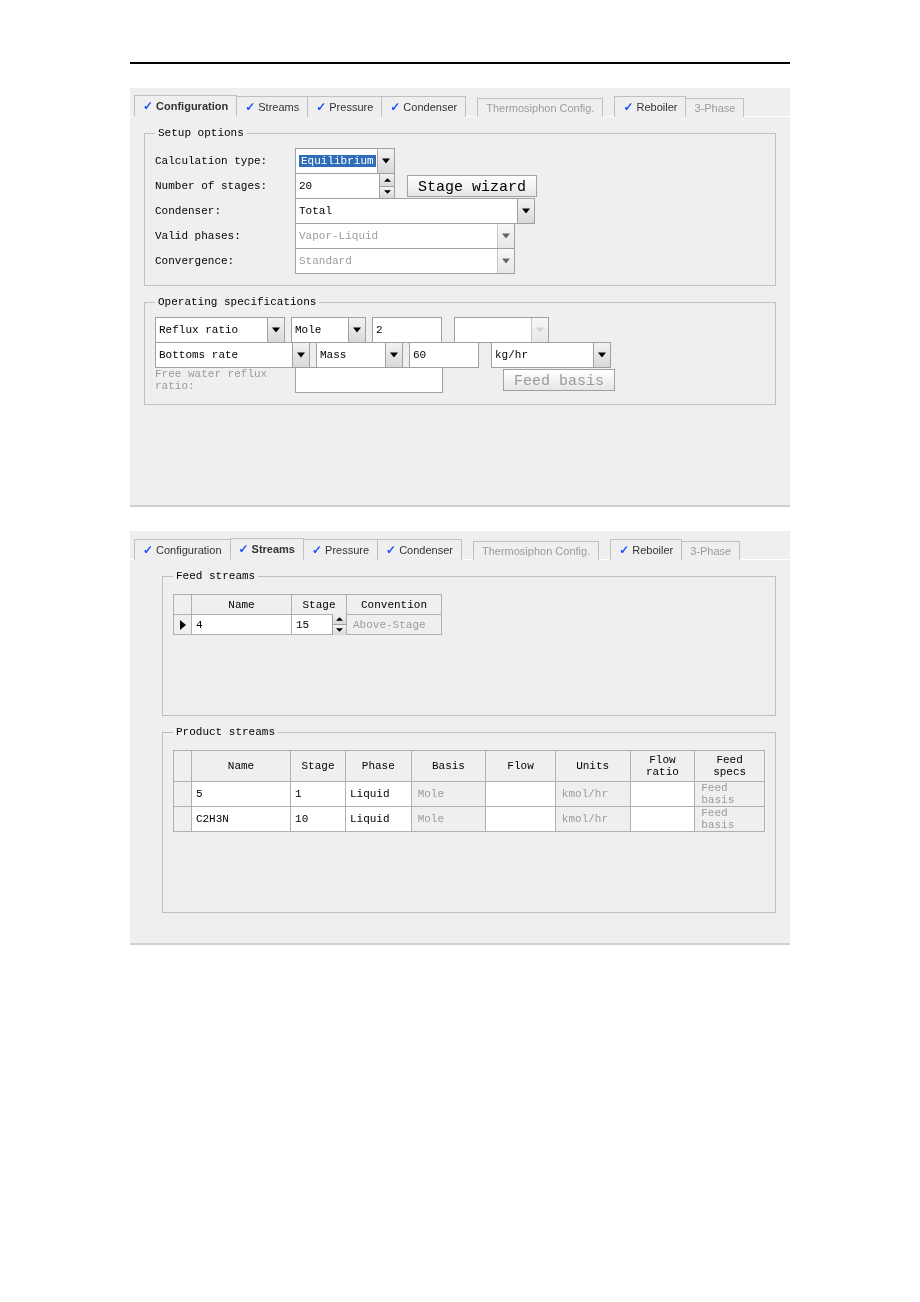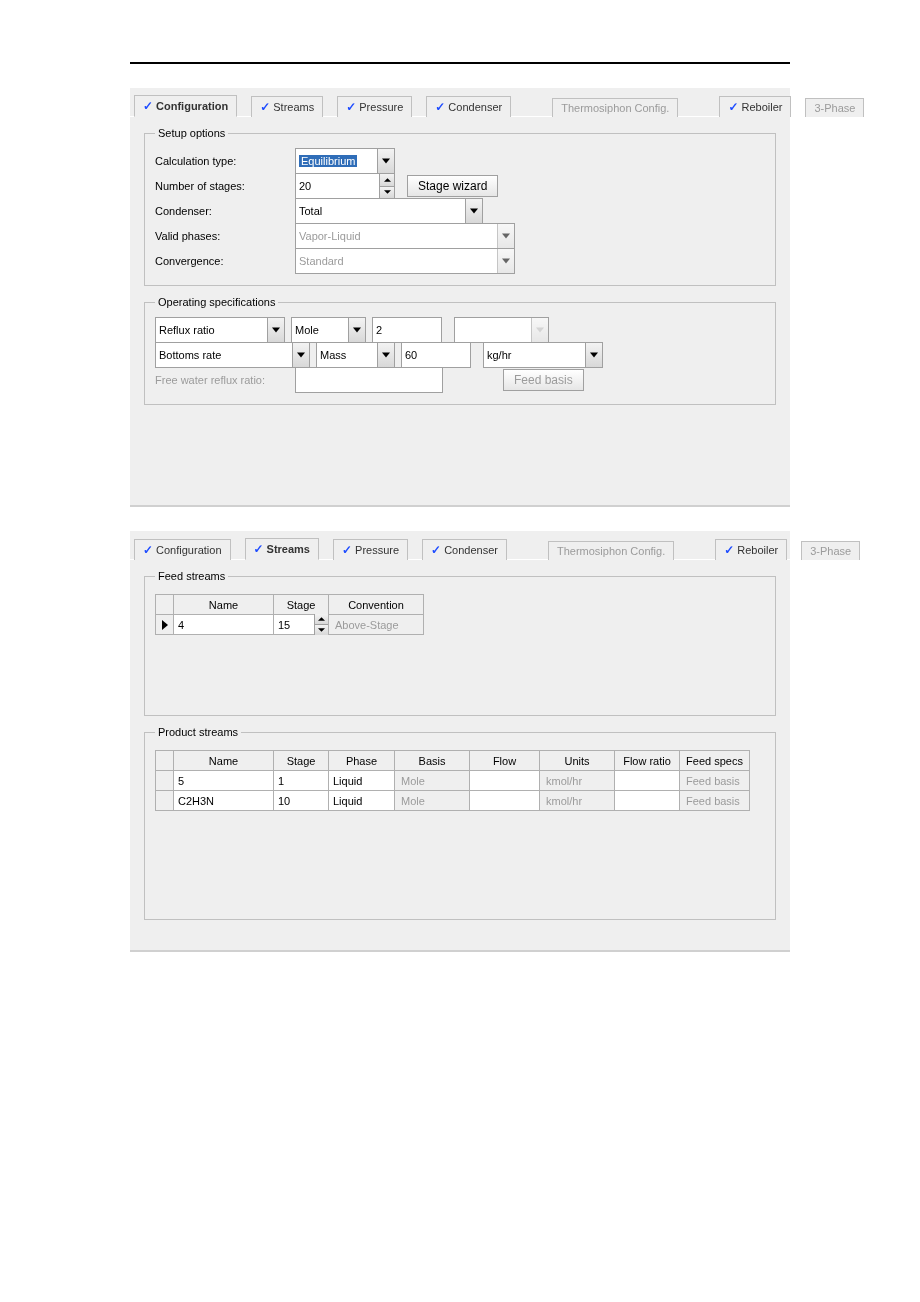--- a/index.html
+++ b/index.html
@@ -17,21 +17,20 @@
 .panel {
   background: #efefef;
   border-bottom: 2px solid #d0d0d0;
 }
 .tabs {
   display: flex;
   align-items: flex-end;
   border-bottom: 1px solid #fff;
   padding: 6px 4px 0 4px;
   background: #efefef;
-  gap: 15px;
 }
 .tab {
   padding: 3px 8px;
   border: 1px solid #c0c0c0;
   border-bottom: none;
   background: #efefef;
   color: #333;
   margin-right: -1px;
   position: relative;
   top: 1px;
@@ -102,26 +101,26 @@
   display: flex; align-items: center; justify-content: center;
 }
 .spinbox .spin div:first-child { border-bottom: 1px solid #a0a0a0; }
 .spinbox .spin svg { width: 7px; height: 4px; }
 .button {
   height: 22px;
   padding: 0 10px;
   border: 1px solid #a0a0a0;
   background: linear-gradient(#fff,#e6e6e6);
   display: inline-flex;
-  align-items: center;
-  font-size: 12px;
+  align-items: flex-end;
+  font-size: 15px;
 }
 .button.disabled { color:#9b9b9b; }
 .highlight { background: #2f6db8; color: #fff; padding: 0 2px; }
-.panel-body { padding-bottom: 100px; }
+.panel-body { padding-bottom: 100px; font-family: Liberation Mono, monospace; }
 .gap-small { width: 6px; display:inline-block; }
 .table { border-collapse: collapse; margin-top: 4px; }
 .table th, .table td {
   border: 1px solid #b0b0b0;
   font-size: 11px;
   padding: 0;
   font-weight: normal;
   text-align: center;
   background: #efefef;
   height: 20px;
@@ -132,21 +131,21 @@
 .table td.cell-disabled { color:#9b9b9b; background:#efefef; text-align:left; padding-left:6px; }
 .table td.row-handle { width: 18px; background: #efefef; }
 .tri-right {
   width: 0; height: 0;
   border-top: 5px solid transparent;
   border-bottom: 5px solid transparent;
   border-left: 6px solid #000;
   margin: auto;
 }
 .panel2 { margin-top: 24px; }
-.panel2 .panel-body { padding-bottom: 30px; }
+.panel2 .panel-body { padding-bottom: 30px; margin-left: 18px; }
 .mini-spin {
   position: absolute; right: 0; top: -1px; bottom: -1px; width: 14px;
   display:flex; flex-direction: column;
   border-left: 1px solid #a0a0a0;
 }
 .mini-spin div {
   flex: 1; background: linear-gradient(#f3f3f3,#d8d8d8);
   display: flex; align-items: center; justify-content: center;
 }
 .mini-spin div:first-child { border-bottom: 1px solid #a0a0a0; }
@@ -205,21 +204,21 @@
         </div>
         <span class="gap-small"></span>
           <span class="gap-small"></span>
         <div class="button">
             <span>Stage wizard</span>
           </div>
       </div>
 
       <div class="row">
         <span class="label">Condenser:</span>
-        <div class="combo" style="width:188px">
+        <div class="combo" style="width:240px">
           <span>Total</span>
           <span class="arrow">
               <svg viewBox="0 0 10 6">
                 <path d="M0 0 L5 6 L10 0" fill="#000"></path>
               </svg>
             </span>
         </div>
       </div>
 
 
@@ -288,21 +287,21 @@
       <div class="row">
         <div class="combo" style="width:155px">
           <span>Bottoms rate</span>
           <span class="arrow">
               <svg viewBox="0 0 10 6">
                 <path d="M0 0 L5 6 L10 0" fill="#000"></path>
               </svg>
             </span>
         </div>
         <span class="gap-small"></span>
-        <div class="combo" style="width:79px">
+        <div class="combo" style="width:87px">
           <span>Mass</span>
           <span class="arrow">
               <svg viewBox="0 0 10 6">
                 <path d="M0 0 L5 6 L10 0" fill="#000"></path>
               </svg>
             </span>
         </div>
         <span class="gap-small"></span>
         <div class="textbox" style="width:70px">
             <span>60</span>
@@ -377,21 +376,21 @@
                     </svg>
                   </div>
             </span>
           </td>
           <td class="cell-disabled"><span>Above-Stage</span></td>
         </tr>
       </tbody>
         </table>
     </fieldset>
 
-    <fieldset style="padding-bottom:108px">
+    <fieldset style="padding-bottom:80px">
       <legend>Product streams</legend>
       <table class="table">
         <tbody>
             <tr>
           <th class="row-handle"></th>
           <th style="width:100px">Name</th>
           <th style="width:55px">Stage</th>
           <th style="width:66px">Phase</th>
           <th style="width:75px">Basis</th>
           <th style="width:70px">Flow</th>

